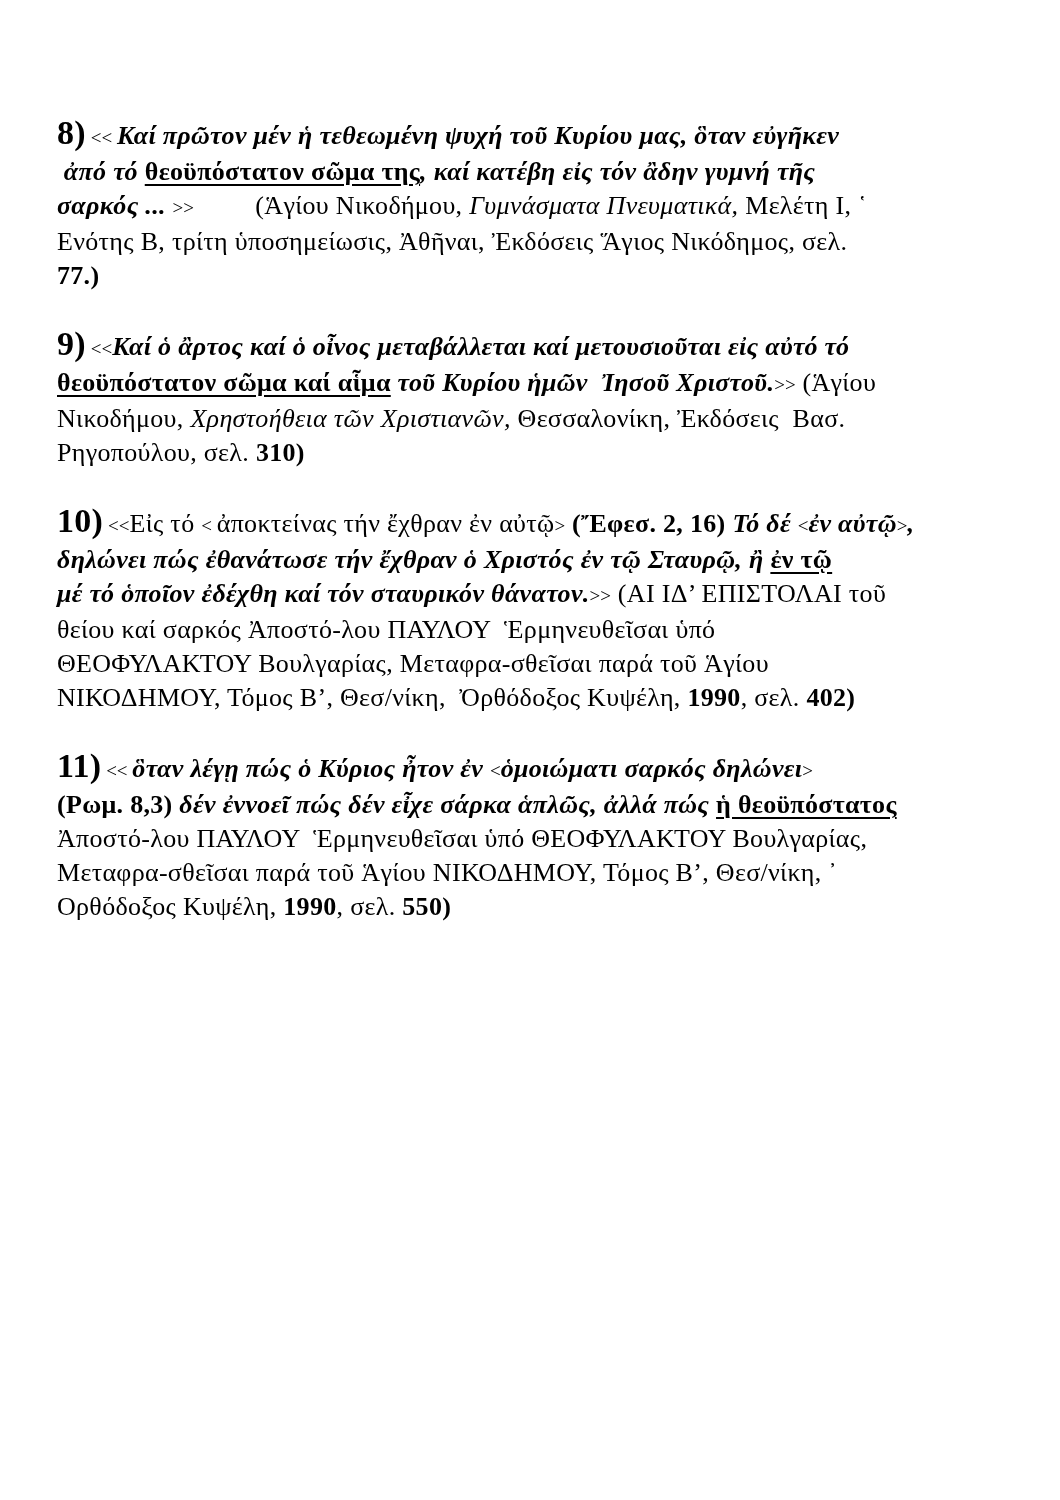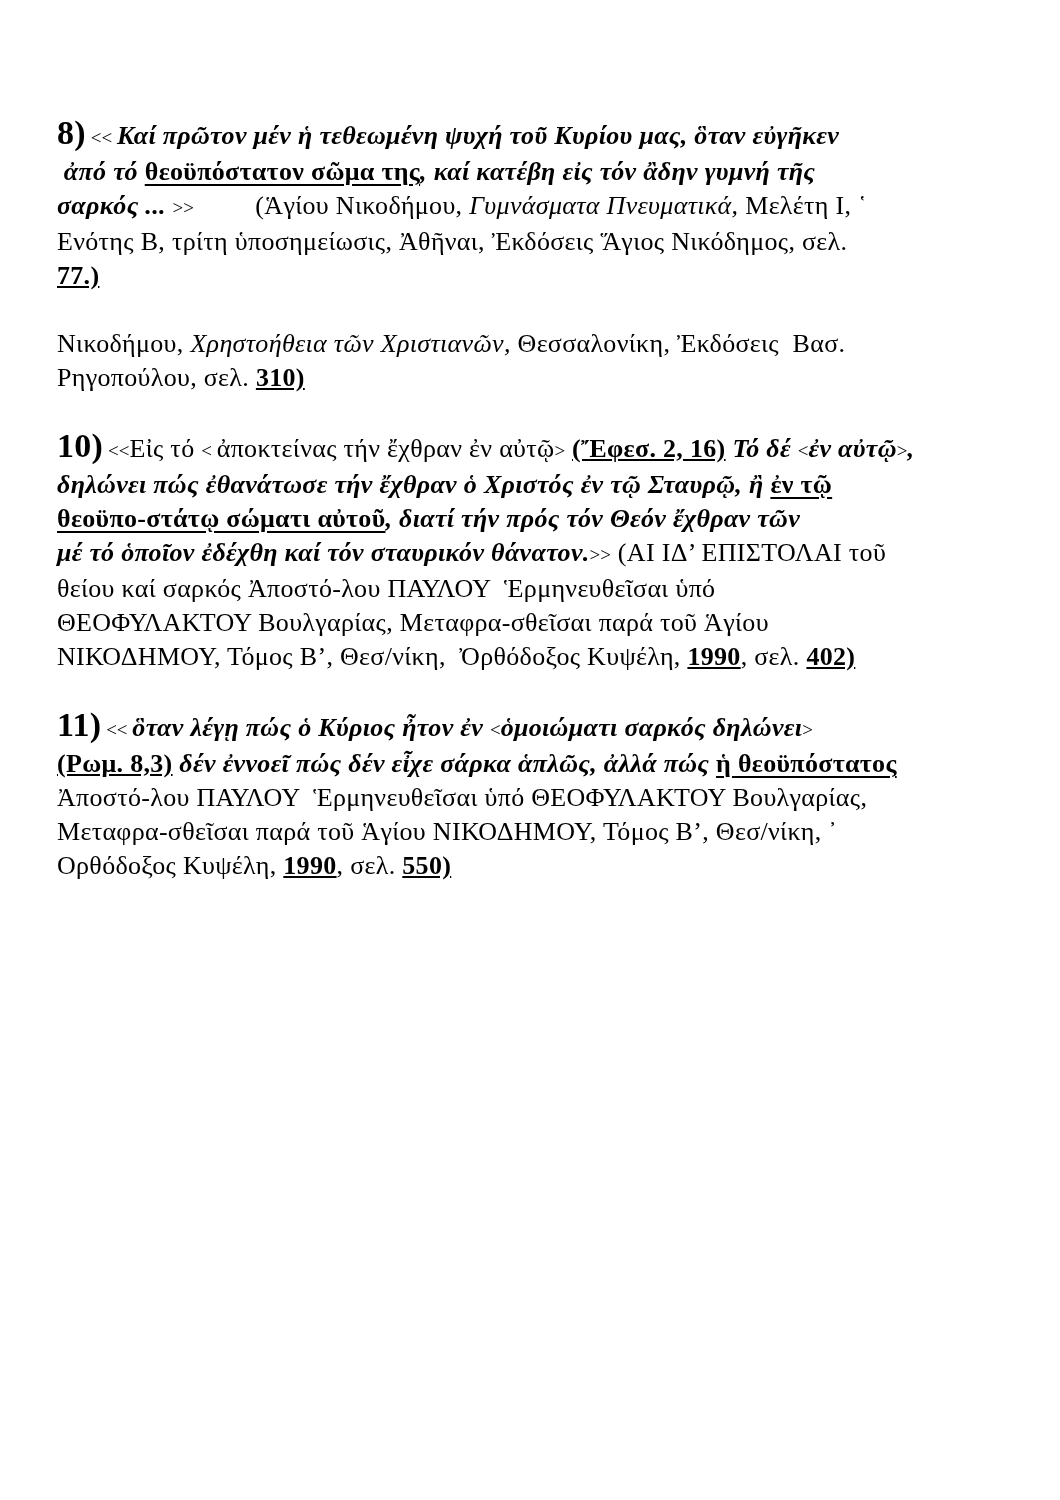--- a/index.html
+++ b/index.html
@@ -34,44 +34,45 @@
   
   .s-n  { font-weight: bold; font-size: 34px; line-height: 1; }
   .s-bi { font-weight: bold; font-style: italic; }
   .s-biu {
     font-weight: bold; 
     text-decoration: underline;
     text-decoration-thickness: 2px;
     text-underline-offset: 4px;
   }
   .s-r  { }
-  .s-b  { font-weight: bold; text-decoration: underline; }
+  .s-b  { font-weight: bold; }
   .s-i  { font-style: italic; }
   .s-q  { font-size: 19px; letter-spacing: 0; }
 </style>
 </head>
 <body>
 
 <div class="page">
   <div class="content" id="doc-content">
       <div class="para">
         <div class="line"><span class="s-n">8)</span><span class="s-q"> &lt;&lt; </span><span class="s-bi">Καί πρῶτον μέν ἡ τεθεωμένη ψυχή τοῦ Κυρίου μας, ὃταν εὐγῆκεν</span></div>
         <div class="line"><span class="s-bi"> ἀπό τό </span><span class="s-biu">θεοϋπόστατον σῶμα της</span><span class="s-bi">, καί κατέβη εἰς τόν ἂδην γυμνή τῆς</span></div>
         <div class="line"><span class="s-bi">σαρκός ... </span><span class="s-q">&gt;&gt;</span><span class="s-r">         (Ἁγίου Νικοδήμου, </span><span class="s-i">Γυμνάσματα Πνευματικά,</span><span class="s-r"> Μελέτη I, ῾</span></div>
         <div class="line"><span class="s-r">Ενότης Β, τρίτη ὑποσημείωσις, Ἀθῆναι, Ἐκδόσεις Ἅγιος Νικόδημος, σελ.</span></div>
         <div class="line"><span class="s-b">77.)</span></div>
       </div>
       <div class="para">
+        <div class="line"><span class="s-n">9)</span><span class="s-q"> &lt;&lt;</span><span class="s-bi">Καί ὁ ἂρτος καί ὁ οἶνος μεταβάλλεται καί μετουσιοῦται εἰς αὐτό τό</span></div>
+        <div class="line"><span class="s-biu">θεοϋπόστατον σῶμα καί αἷμα</span><span class="s-bi"> τοῦ Κυρίου ἡμῶν  Ἰησοῦ Χριστοῦ.</span><span class="s-q">&gt;&gt;</span><span class="s-r"> (Ἁγίου</span></div>
         <div class="line"><span class="s-r">Νικοδήμου, </span><span class="s-i">Χρηστοήθεια τῶν Χριστιανῶν,</span><span class="s-r"> Θεσσαλονίκη, Ἐκδόσεις  Βασ.</span></div>
         <div class="line"><span class="s-r">Ρηγοπούλου, σελ. </span><span class="s-b">310)</span></div>
       </div>
       <div class="para">
         <div class="line"><span class="s-n">10)</span><span class="s-q"> &lt;&lt;</span><span class="s-r">Εἰς τό </span><span class="s-q">&lt; </span><span class="s-r">ἀποκτείνας τήν ἔχθραν ἐν αὐτῷ</span><span class="s-q">&gt;</span><span class="s-r"> </span><span class="s-b">(Ἔφεσ. 2, 16)</span><span class="s-r"> </span><span class="s-bi">Τό δέ </span><span class="s-q">&lt;</span><span class="s-bi">ἐν αὐτῷ</span><span class="s-q">&gt;</span><span class="s-bi">,</span></div>
         <div class="line"><span class="s-bi">δηλώνει πώς ἐθανάτωσε τήν ἔχθραν ὁ Χριστός ἐν τῷ Σταυρῷ, ἢ </span><span class="s-biu">ἐν τῷ</span></div>
-        <div class="line"><span class="s-biu">θεοϋπο-στάτῳ σώματι αὐτοῦ</span><span class="s-bi">, διατί τήν πρός τόν Θεόν ἔχθραν τῶν</span></div>
         <div class="line"><span class="s-bi">μέ τό ὁποῖον ἐδέχθη καί τόν σταυρικόν θάνατον.</span><span class="s-q">&gt;&gt;</span><span class="s-r"> (ΑΙ ΙΔ’ ΕΠΙΣΤΟΛΑΙ τοῦ</span></div>
         <div class="line"><span class="s-r">θείου καί σαρκός Ἀποστό-λου ΠΑΥΛΟΥ  Ἑρμηνευθεῖσαι ὑπό</span></div>
         <div class="line"><span class="s-r">ΘΕΟΦΥΛΑΚΤΟΥ Βουλγαρίας, Μεταφρα-σθεῖσαι παρά τοῦ Ἁγίου</span></div>
         <div class="line"><span class="s-r">ΝΙΚΟΔΗΜΟΥ, Τόμος Β’, Θεσ/νίκη,  Ὀρθόδοξος Κυψέλη, </span><span class="s-b">1990</span><span class="s-r">, σελ. </span><span class="s-b">402)</span></div>
       </div>
       <div class="para">
         <div class="line"><span class="s-n">11)</span><span class="s-q"> &lt;&lt; </span><span class="s-bi">ὃταν λέγῃ πώς ὁ Κύριος ἦτον ἐν </span><span class="s-q">&lt;</span><span class="s-bi">ὁμοιώματι σαρκός δηλώνει</span><span class="s-q">&gt;</span></div>
         <div class="line"><span class="s-b">(Ρωμ. 8,3)</span><span class="s-bi"> δέν ἐννοεῖ πώς δέν εἶχε σάρκα ἁπλῶς, ἀλλά πώς </span><span class="s-biu">ἡ θεοϋπόστατος</span></div>
         <div class="line"><span class="s-r">Ἀποστό-λου ΠΑΥΛΟΥ  Ἑρμηνευθεῖσαι ὑπό ΘΕΟΦΥΛΑΚΤΟΥ Βουλγαρίας,</span></div>
         <div class="line"><span class="s-r">Μεταφρα-σθεῖσαι παρά τοῦ Ἁγίου ΝΙΚΟΔΗΜΟΥ, Τόμος Β’, Θεσ/νίκη, ᾿</span></div>

